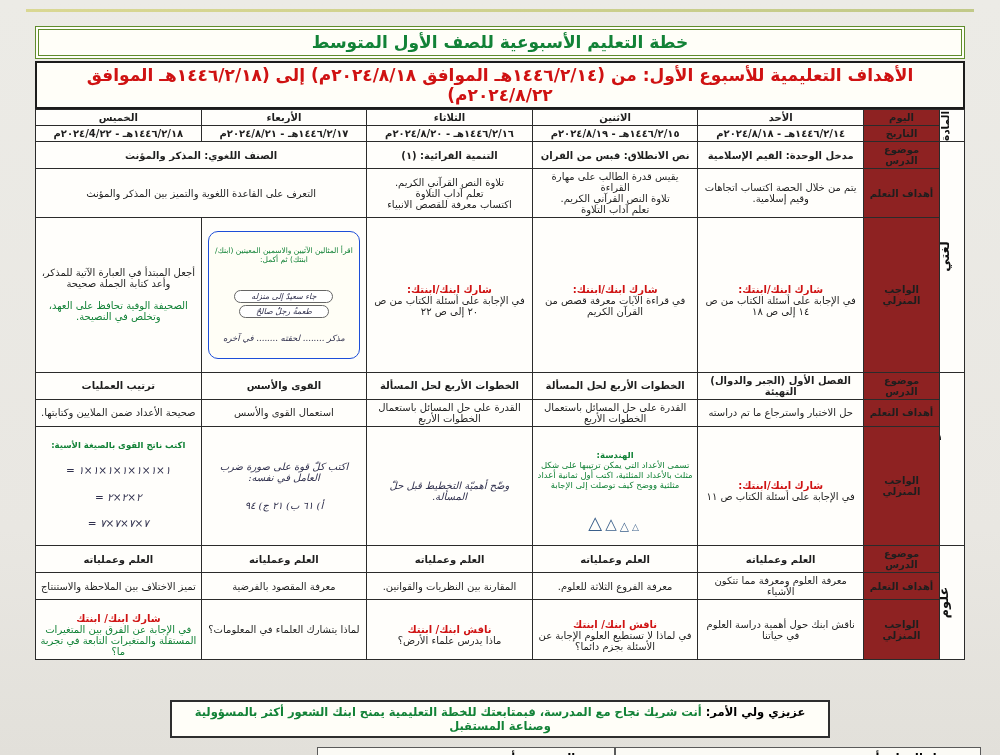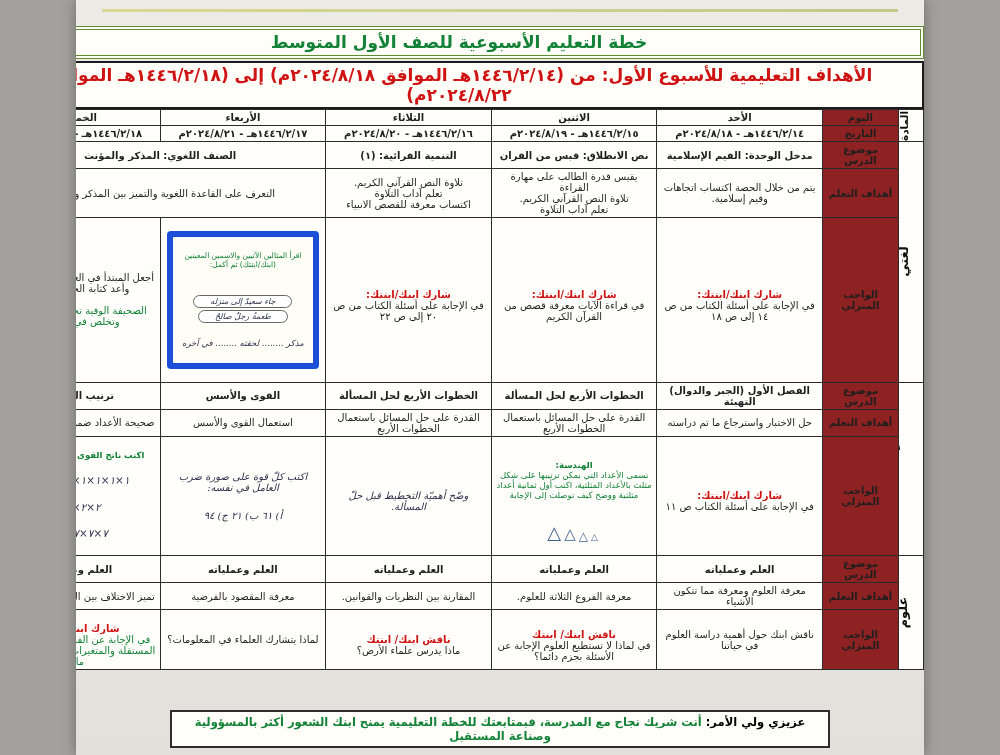--- a/index.html
+++ b/index.html
@@ -2,21 +2,21 @@
 <html lang="ar"><head>
 <meta charset="utf-8">
 <style>
   * { box-sizing: border-box; }
   html,body { margin:0; padding:0; }
   body {
     font-family: "DejaVu Sans", sans-serif;
     background:#a3a19d;
   }
   .page {
-    width:848px; height:755px; margin:0 auto; position:relative;
+    width:1000px; height:755px; margin:0 auto; position:relative;
     background:linear-gradient(180deg,#ecebe6 0%, #e9e7e2 70%, #e2e0da 100%);
     direction:rtl; overflow:hidden;
     box-shadow:0 0 12px rgba(0,0,0,.35);
   }
   .topline { position:absolute; top:9px; left:26px; right:26px; height:3px;
     background:linear-gradient(90deg,#cbc84f,#9fae3d); opacity:.55; }
   .titlebox {
     width:930px; margin:26px auto 0; background:#fffef8;
     border:4px double #5f8c2c; text-align:center; padding:2px 0 3px;
   }
@@ -49,21 +49,21 @@
   .goal  { font-size:10px; white-space:pre-line; }
   .hw    { font-size:10px; white-space:pre-line; }
   .red-text   { color:#cf1212; }
   .green-text { color:#128237; }
   .lead-red   { color:#cf1212; font-weight:bold; }
   .lead-green { color:#128237; font-weight:bold; }
   .orange { color:#c2781c; }
   .hand { font-family:"DejaVu Serif", serif; font-style:italic; color:#31314e; }
   .tiny { font-size:8.5px; }
 
-  .hw-box { border:6px solid #1d4ed8; border-radius:4px; padding:3px 3px 4px; margin:0 2px; background:#fffef6; }
+  .hw-box { border:1px solid #1d4ed8; border-radius:10px; padding:3px 3px 4px; margin:0 2px; background:#fffef6; }
   .hw-box-note { font-size:7.5px; line-height:1.25; }
   .pills { margin-top:2px; }
   .pill { display:inline-block; border:1px solid #666; border-radius:9px;
           padding:1px 16px; font-size:8px; margin:1px 2px; background:#fff; }
   .dashline { font-size:8.5px; margin-top:3px; }
 
   .triangles { margin-top:3px; color:#3a5f8a; letter-spacing:3px; line-height:1; }
   .triangles span { vertical-align:bottom; }
 
   .hw-title { font-weight:bold; margin-bottom:2px; }

